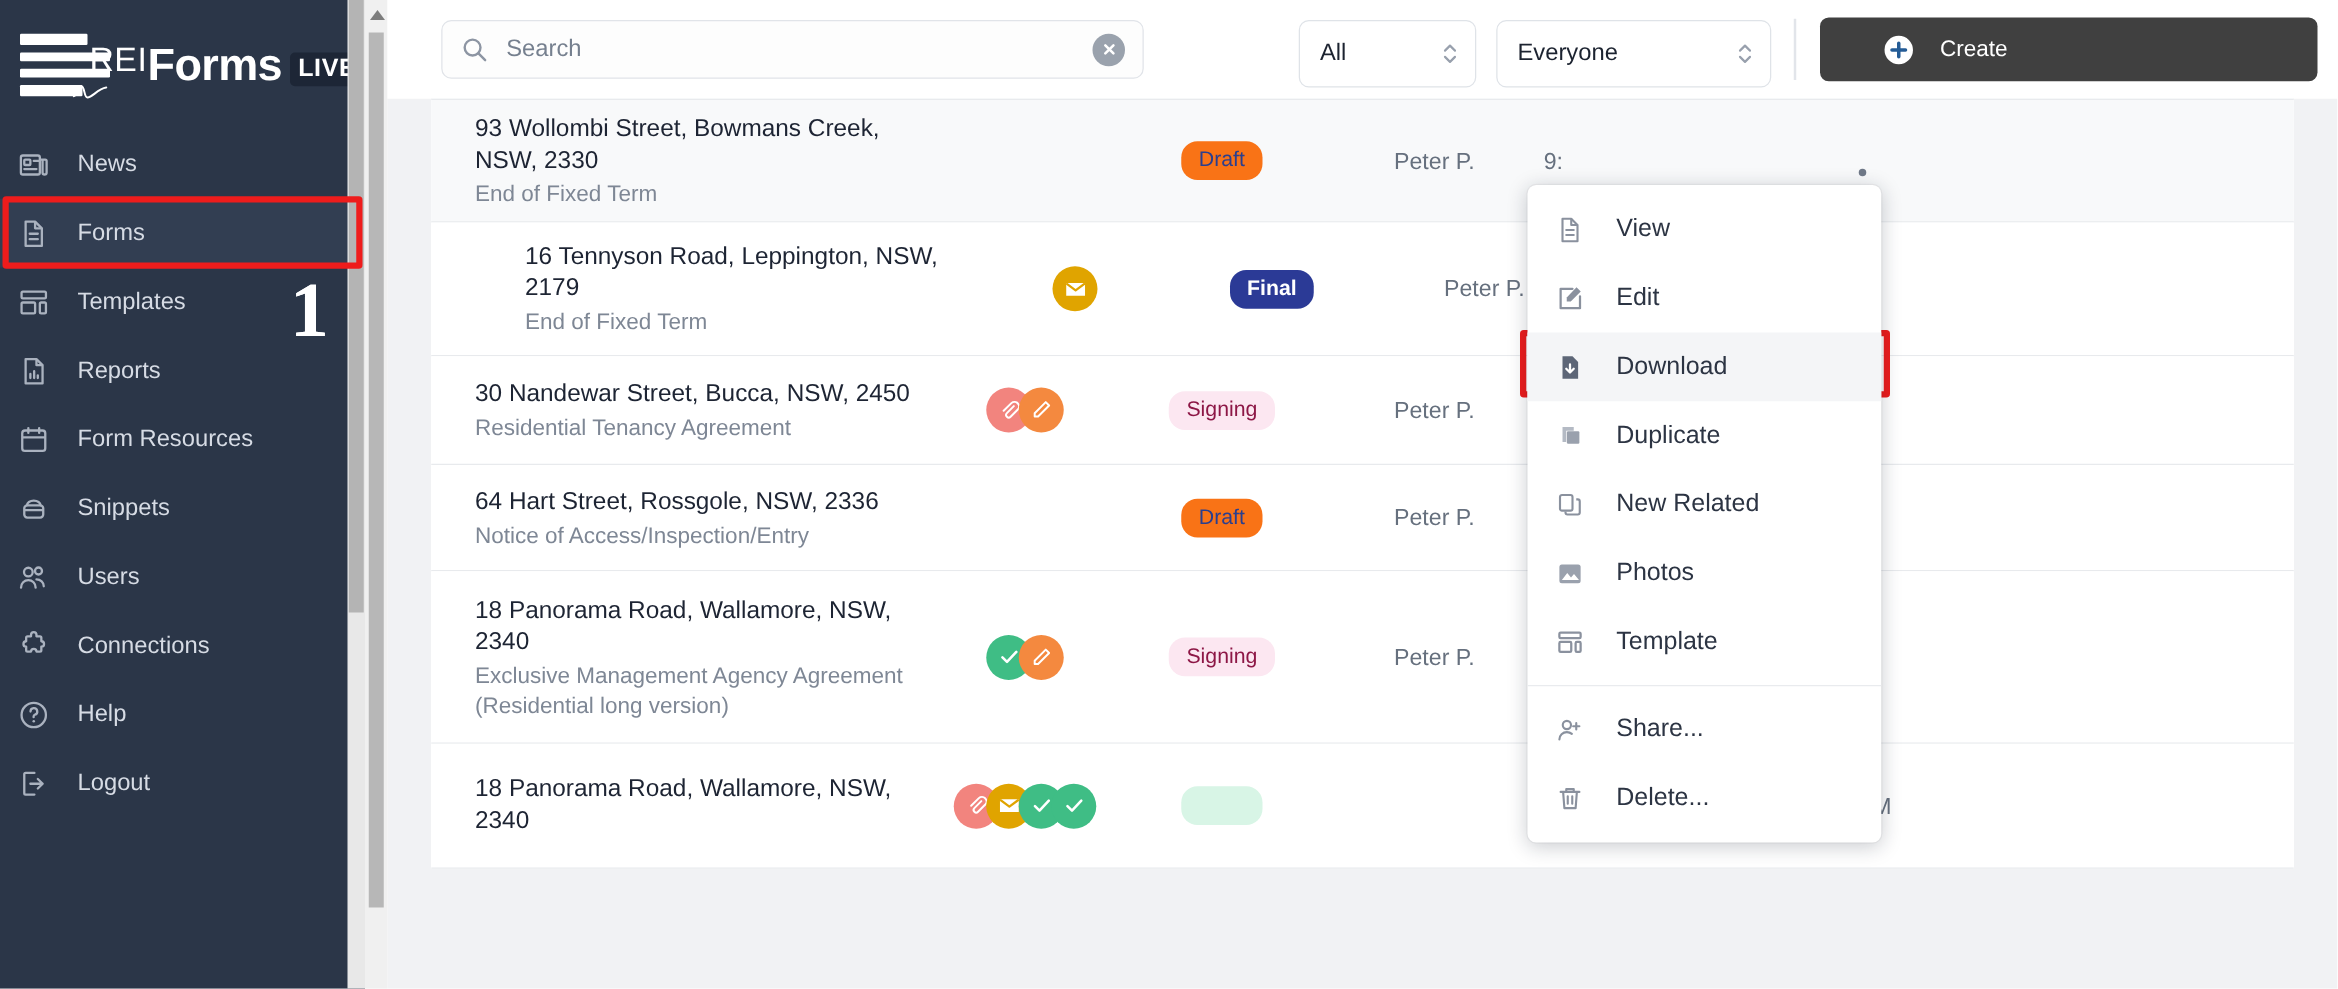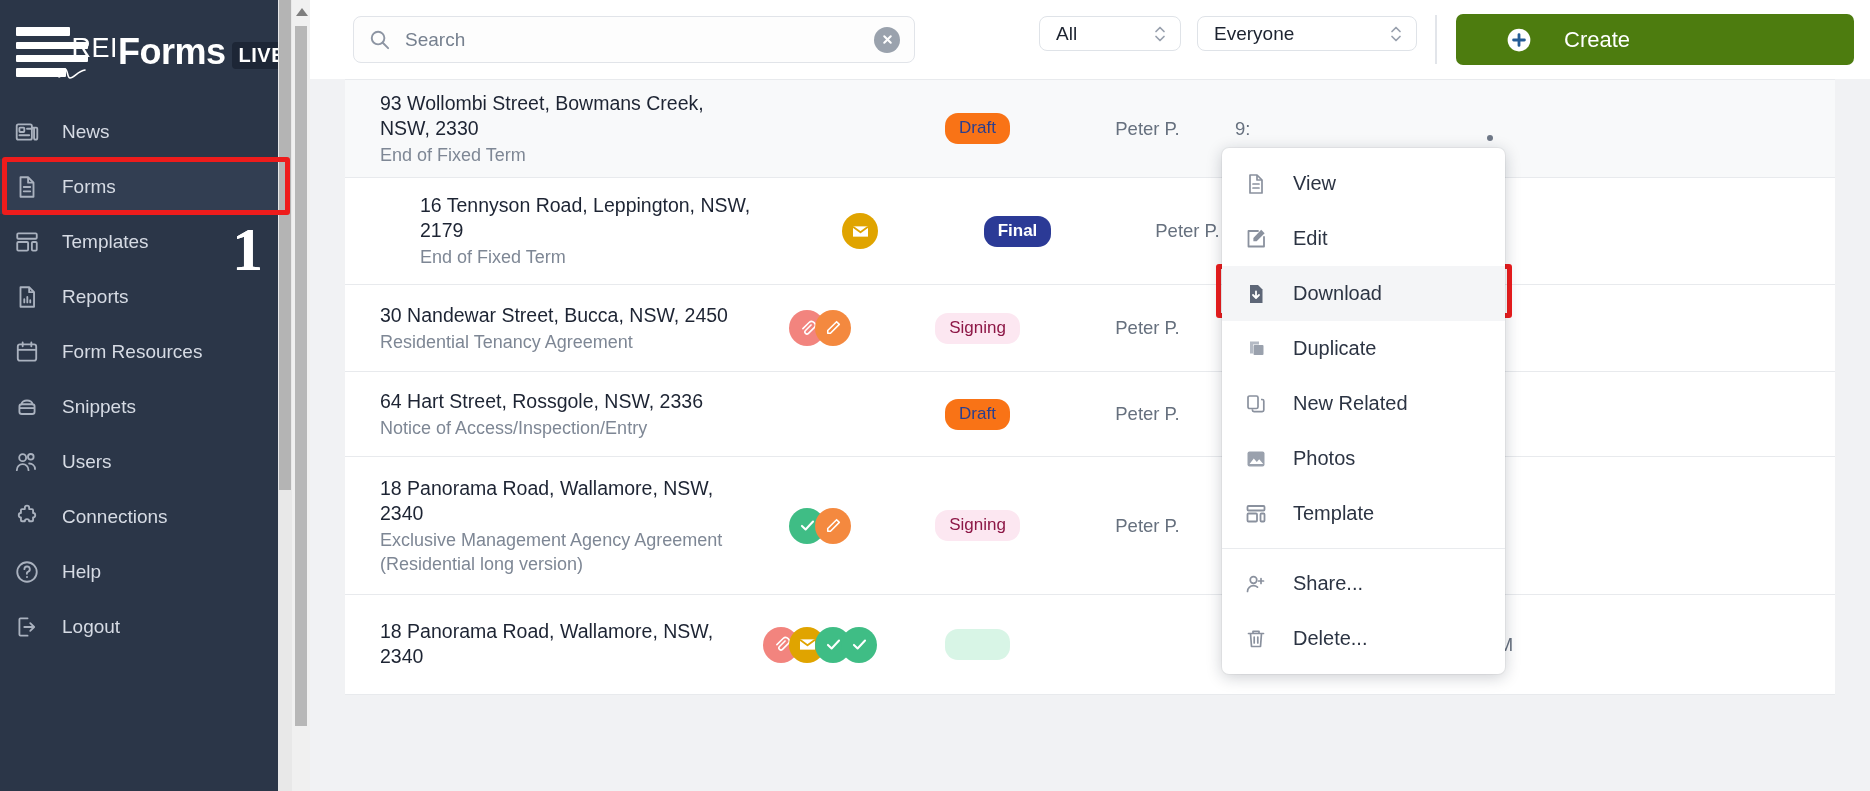--- a/index.html
+++ b/index.html
@@ -99,36 +99,36 @@
     font-family:"Liberation Sans", sans-serif; font-size:19px; color:#c2410c;
     flex:1 1 auto; height:30px;
   }
   .search-input::placeholder { color:#76808f; }
   .clear-btn {
     width:26px;height:26px;border-radius:50%;background:#9aa2ad;
     display:flex;align-items:center;justify-content:center;flex:0 0 auto; cursor:pointer;
   }
 
   .select {
-    position:absolute; top:16px; height:35px;
+    position:absolute; top:16px; height:54px;
     border:1px solid #dfe3e8; border-radius:8px; background:#ffffff;
     display:flex; align-items:center; justify-content:space-between;
     padding: 0 13px 0 16px; font-size:19px; color:#1c2330; cursor:pointer;
   }
   .sel-all { left:729px; width:142px; }
   .sel-everyone { left:887px; width:220px;gap:32px; }
   .chev { display:flex; flex-direction:column; align-items:center; justify-content:center; gap:3px; }
 
   .divider-v { position:absolute; left:1125px; top:15px; width:2px; height:49px; background:#e2e5ea; }
 
   .create-btn {
     position:absolute; left:1146px; top:14px; width:398px; height:51px;
-    background:#4d7c0f; border-radius:7px;
+    background:#404040; border-radius:7px;
     display:flex; align-items:center; padding-left:50px;
-    color:#ffffff; font-size:22px; cursor:pointer;gap:12px;
+    color:#ffffff; font-size:18px; cursor:pointer;
   }
   .create-btn .plus { margin-right:20px; display:flex; }
 
   
   .list { position:absolute; left:18px; top:79px; width:1560px; height:712px; background:#f1f2f4; }
   .list-inner { position:absolute; left:35px; top:0px; width:1490px; background:#ffffff; }
   .row {
     position:relative; display:flex; align-items:center;
     border-bottom:1px solid #e8eaed;
     background:#ffffff;

